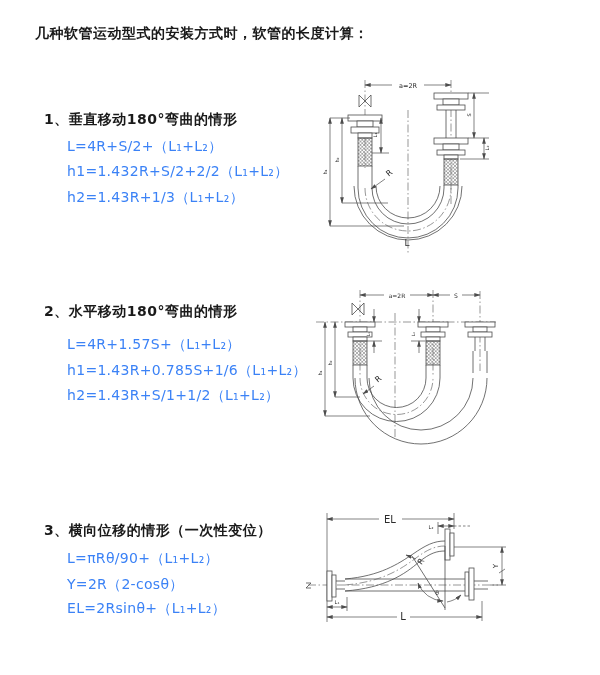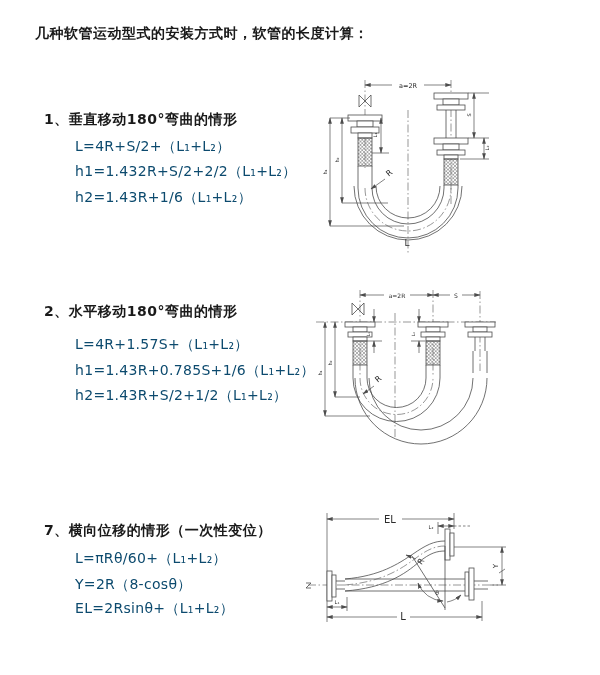--- a/index.html
+++ b/index.html
@@ -1,20 +1,20 @@
 <!DOCTYPE html>
 <html lang="zh"><head>
 <meta charset="utf-8">
 <style>
   html,body{margin:0;padding:0;background:#fff;}
   .page{position:relative;width:600px;height:675px;background:#fff;overflow:hidden;
         font-family:"DejaVu Sans","Liberation Sans",sans-serif;color:#1a1a1a;}
   .doc-title{position:absolute;left:35px;top:25px;font-size:14px;font-weight:bold;letter-spacing:.5px;white-space:nowrap;}
   .sec-heading{position:absolute;left:44px;font-size:14px;font-weight:bold;letter-spacing:.5px;white-space:nowrap;}
-  .formula{position:absolute;left:75px;font-size:14px;font-weight:400;letter-spacing:.3px;white-space:nowrap;color:#0c4a6e;}
+  .formula{position:absolute;left:67px;font-size:14px;font-weight:400;letter-spacing:.3px;white-space:nowrap;color:#3b82f6;}
   svg{position:absolute;}
   .ln{stroke:#4d4d4d;stroke-width:.8;fill:none;}
   .lnf{stroke:#4d4d4d;stroke-width:.8;fill:#fff;}
   .brd{stroke:#4d4d4d;stroke-width:.8;fill:url(#hat);}
   .cl{stroke:#6a6a6a;stroke-width:.7;fill:none;stroke-dasharray:8 2.5 1.5 2.5;}
   .dim{stroke:#4d4d4d;stroke-width:.7;fill:none;}
   .dsh{stroke:#4d4d4d;stroke-width:.7;fill:none;stroke-dasharray:2.5 2;}
   svg text{fill:#2b2b2b;font-family:"DejaVu Sans","Liberation Sans",sans-serif;}
   .t5{font-size:5px;}.t45{font-size:4.5px;}.t6{font-size:6px;}.t65{font-size:6.5px;}
   .t7{font-size:7px;}.t8{font-size:8px;}.t9{font-size:9px;}.t10{font-size:10px;}
@@ -25,21 +25,21 @@
 <body>
 
 <div class="page">
 
   <div class="doc-title">几种软管运动型式的安装方式时，软管的长度计算：</div>
 
   <div>
     <div class="sec-heading" style="top:111px">1、垂直移动180°弯曲的情形</div>
     <div class="formula" style="top:138px">L=4R+S/2+（L₁+L₂）</div>
     <div class="formula" style="top:163px">h1=1.432R+S/2+2/2（L₁+L₂）</div>
-    <div class="formula" style="top:189px">h2=1.43R+1/6（L₁+L₂）</div>
+    <div class="formula" style="top:189px">h2=1.43R+1/3（L₁+L₂）</div>
 
     <svg style="left:308px;top:68px" width="290" height="200" viewBox="0 0 290 200">
       <defs>
         <marker id="arw" viewBox="0 0 10 6" refX="9" refY="3" markerWidth="9" markerHeight="5.4" orient="auto-start-reverse">
           <path d="M0,0 L10,3 L0,6 Z" fill="#4d4d4d"></path>
         </marker>
         <pattern id="hat" width="3.5" height="3.5" patternUnits="userSpaceOnUse">
           <path d="M0,0 L3.5,3.5 M3.5,0 L0,3.5" stroke="#7a7a7a" stroke-width="0.6"></path>
         </pattern>
       </defs>
@@ -112,21 +112,21 @@
         <text class="t8 mid" transform="rotate(-40 83 107)" x="83" y="107">R</text>
       </g>
       <text class="t9 mid" x="99" y="178">L</text>
     </svg>
   </div>
 
   <div>
     <div class="sec-heading" style="top:303px">2、水平移动180°弯曲的情形</div>
     <div class="formula" style="top:336px">L=4R+1.57S+（L₁+L₂）</div>
     <div class="formula" style="top:362px">h1=1.43R+0.785S+1/6（L₁+L₂）</div>
-    <div class="formula" style="top:387px">h2=1.43R+S/2+1/2（L₁+L₂）</div>
+    <div class="formula" style="top:387px">h2=1.43R+S/1+1/2（L₁+L₂）</div>
 
     <svg style="left:308px;top:283px" width="292" height="175" viewBox="0 0 292 175">
       <g>
         <path class="cl" d="M8,39 H188"></path>
         <path class="cl" d="M52,7 V92"></path>
         <path class="cl" d="M125,7 V92"></path>
         <path class="cl" d="M172,8 V88"></path>
         <path class="cl" d="M87,30 V156"></path>
       </g>
       <g>
@@ -191,23 +191,23 @@
         <text class="t45 mid" transform="rotate(-90 107 51)" x="107" y="51">L₂</text>
       </g>
       <g>
         <line class="dim" x1="66" y1="103" x2="55" y2="111" marker-end="url(#arw)"></line>
         <text class="t8 mid" transform="rotate(-40 72 98)" x="72" y="98">R</text>
       </g>
     </svg>
   </div>
 
   <div>
-    <div class="sec-heading" style="top:522px">7、横向位移的情形（一次性变位）</div>
-    <div class="formula" style="top:550px">L=πRθ/60+（L₁+L₂）</div>
-    <div class="formula" style="top:576px">Y=2R（8-cosθ）</div>
+    <div class="sec-heading" style="top:522px">3、横向位移的情形（一次性变位）</div>
+    <div class="formula" style="top:550px">L=πRθ/90+（L₁+L₂）</div>
+    <div class="formula" style="top:576px">Y=2R（2-cosθ）</div>
     <div class="formula" style="top:600px">EL=2Rsinθ+（L₁+L₂）</div>
 
     <svg style="left:300px;top:500px" width="300" height="145" viewBox="0 0 300 145">
       <g>
         <path class="cl" d="M8,85 H198"></path>
         <path class="ln" d="M6,83 h5 l-5,5 h5"></path>
       </g>
       <g>
         <line class="dim" x1="27" y1="13" x2="27" y2="122"></line>
         <line class="dim" x1="154" y1="13" x2="154" y2="29"></line>

